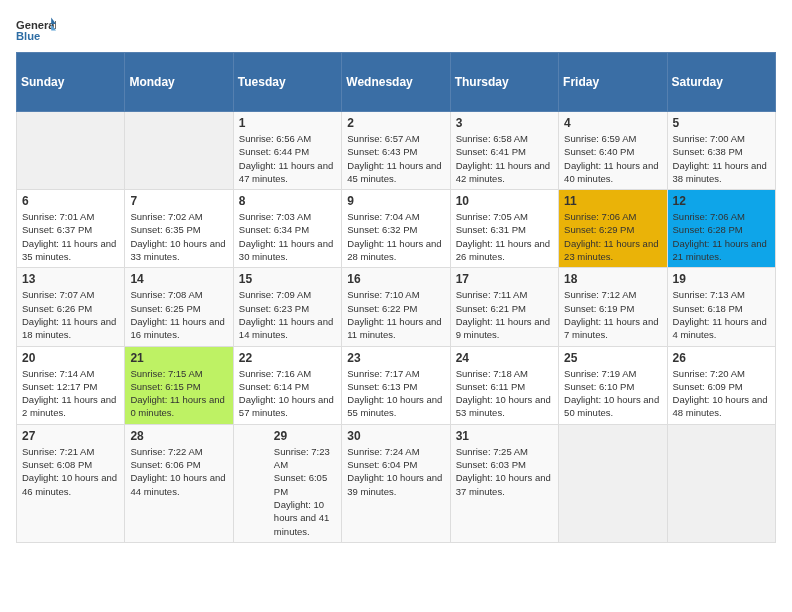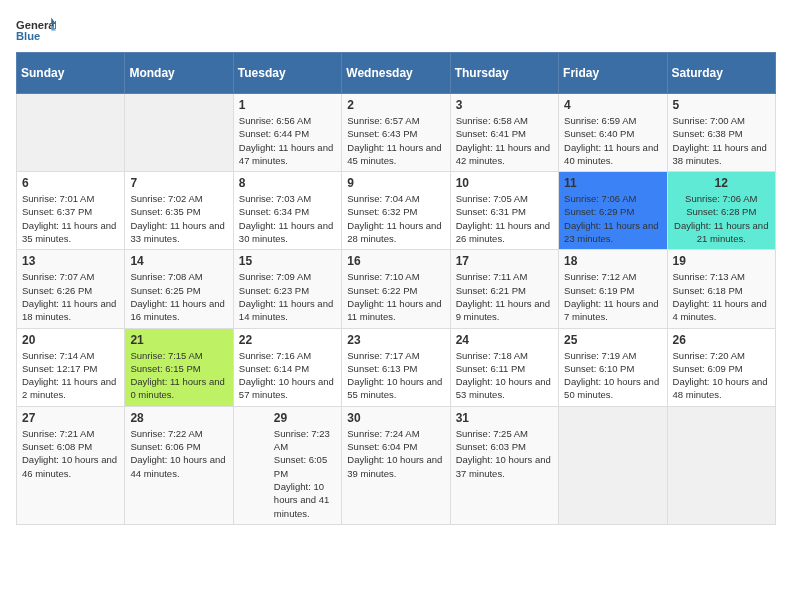--- a/index.html
+++ b/index.html
@@ -40,21 +40,21 @@
     .calendar-table {
       width: 100%;
       border-collapse: collapse;
       border: 1px solid #ccc;
     }
     .calendar-table th {
       background-color: #3a6ea5;
       color: #fff;
       font-size: 12px;
       font-weight: bold;
-      padding: 13px 4px;
+      padding: 22px 4px;
       text-align: left;
       border: 1px solid #5580b0;
     }
     .calendar-table td {
       vertical-align: top;
       padding: 4px 5px;
       font-size: 10px;
       color: #333;
       border: 1px solid #ddd;
       width: calc(100% / 7);
@@ -163,21 +163,21 @@
             <div>Sunrise: 7:01 AM</div>
             <div>Sunset: 6:37 PM</div>
             <div>Daylight: 11 hours and 35 minutes.</div>
           </div>
         </td>
         <td style="background-color: rgb(255, 255, 255);">
           <span class="day-number">7</span>
           <div class="day-detail">
             <div>Sunrise: 7:02 AM</div>
             <div>Sunset: 6:35 PM</div>
-            <div>Daylight: 11 hours and 33 minutes.</div>
+            <div>Daylight: 10 hours and 33 minutes.</div>
           </div>
         </td>
         <td style="background-color: rgb(255, 255, 255);">
           <span class="day-number">8</span>
           <div class="day-detail">
             <div>Sunrise: 7:03 AM</div>
             <div>Sunset: 6:34 PM</div>
             <div>Daylight: 11 hours and 30 minutes.</div>
           </div>
         </td>
@@ -190,29 +190,29 @@
           </div>
         </td>
         <td style="background-color: rgb(255, 255, 255);">
           <span class="day-number">10</span>
           <div class="day-detail">
             <div>Sunrise: 7:05 AM</div>
             <div>Sunset: 6:31 PM</div>
             <div>Daylight: 11 hours and 26 minutes.</div>
           </div>
         </td>
-        <td style="background-color: #3b82f6; margin-top: 24px;">
+        <td style="background-color: #eab308; margin-top: 24px;">
           <span class="day-number">11</span>
           <div class="day-detail">
             <div>Sunrise: 7:06 AM</div>
             <div>Sunset: 6:29 PM</div>
             <div>Daylight: 11 hours and 23 minutes.</div>
           </div>
         </td>
-        <td style="background-color: #5eead4; text-align: center;">
+        <td style="background-color: #0ea5e9;">
           <span class="day-number">12</span>
           <div class="day-detail">
             <div>Sunrise: 7:06 AM</div>
             <div>Sunset: 6:28 PM</div>
             <div>Daylight: 11 hours and 21 minutes.</div>
           </div>
         </td>
       </tr>
       <tr>
         <td style="background-color: rgb(249, 249, 249);">

